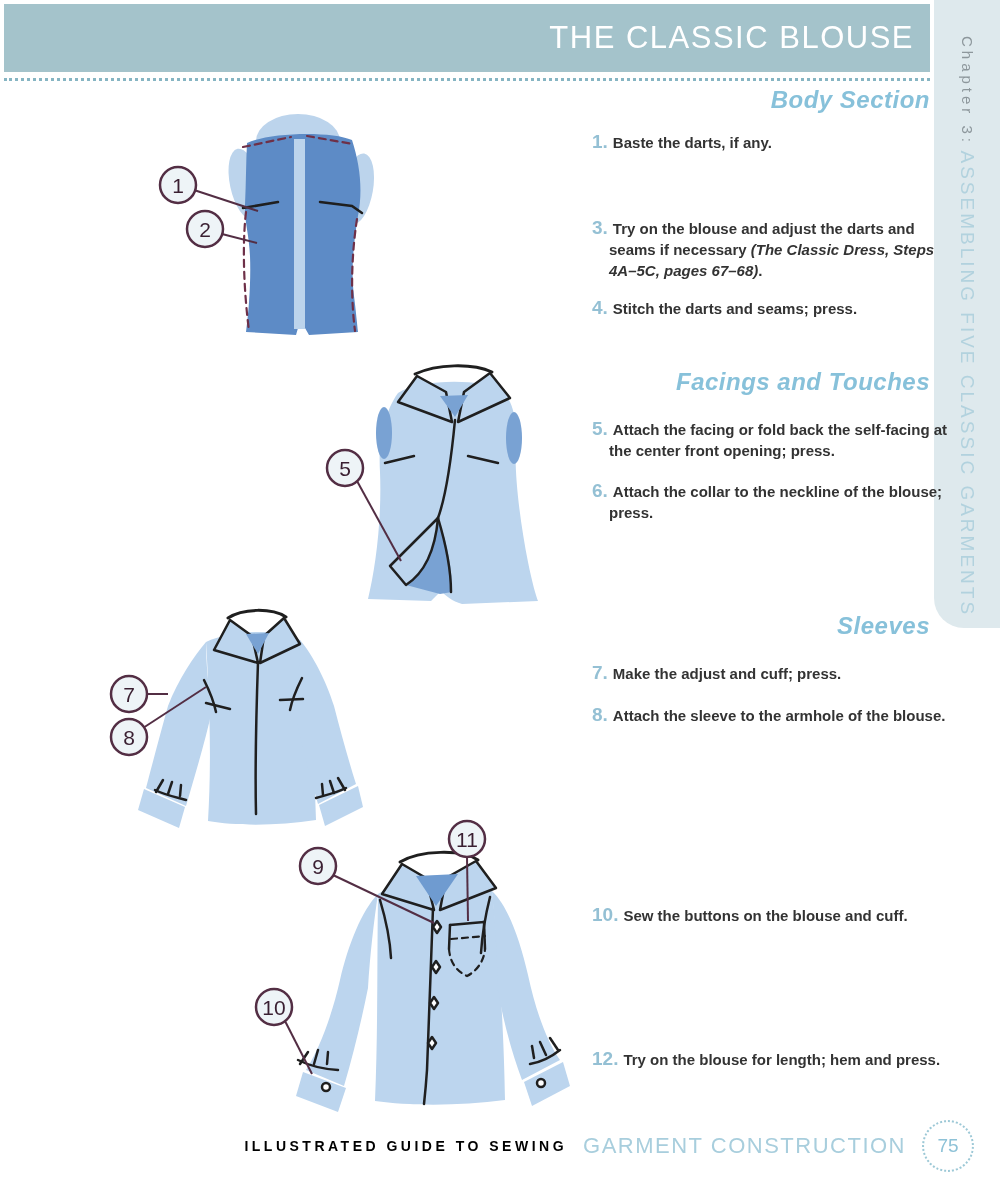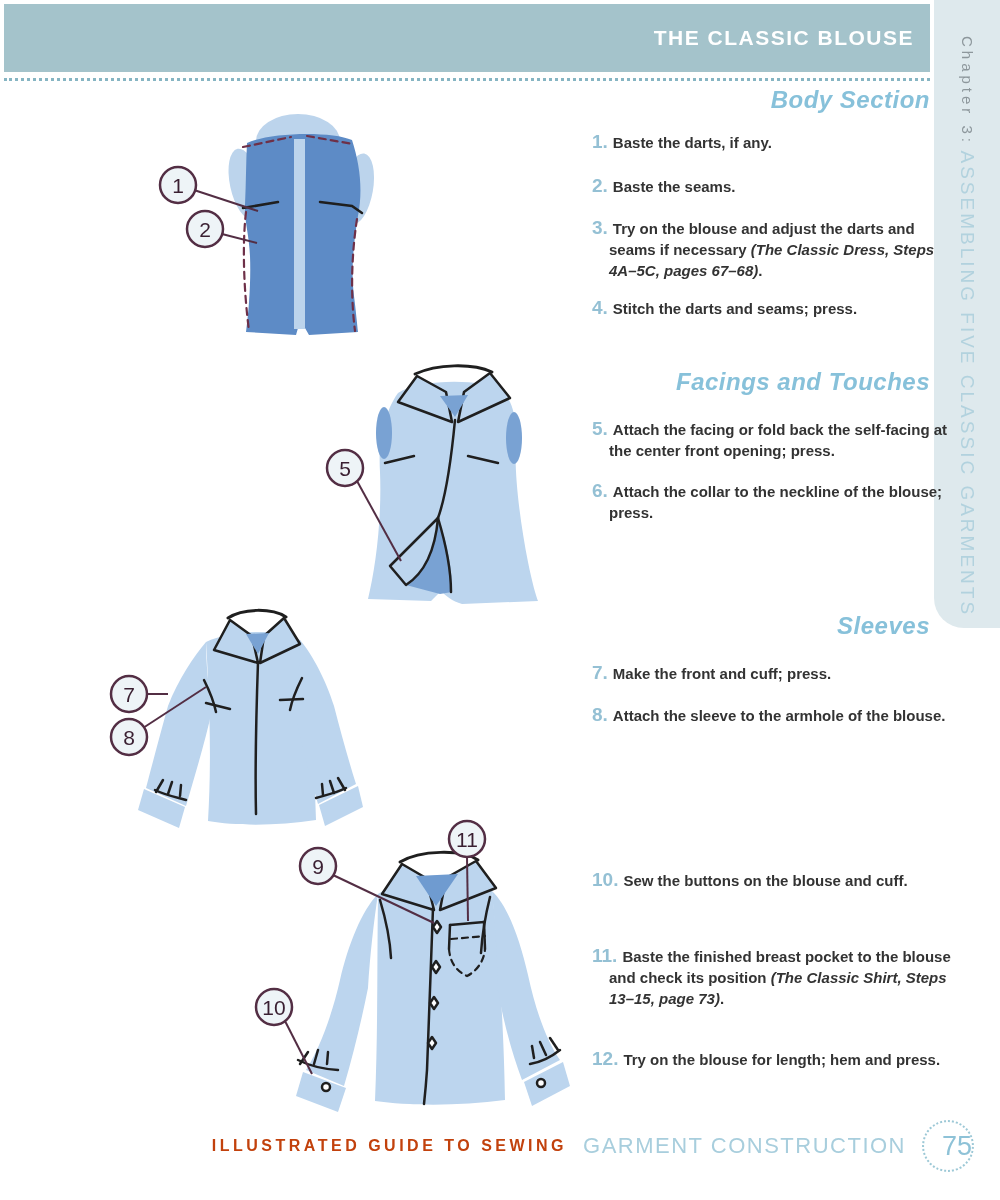--- a/index.html
+++ b/index.html
@@ -1,43 +1,43 @@
 <!DOCTYPE html>
 <html><head>
 <meta charset="utf-8">
 <style>
   html,body{margin:0;padding:0;background:#ffffff;}
   .page{position:relative;width:1000px;height:1200px;background:#ffffff;overflow:hidden;
         font-family:"Liberation Sans",sans-serif;}
   
   .band{position:absolute;left:4px;top:4px;width:926px;height:68px;background:#a4c3cb;
         display:flex;align-items:center;justify-content:flex-end;padding-right:16px;box-sizing:border-box;}
-  .band-title{color:#ffffff;font-size:21px;font-weight:700;letter-spacing:1.5px;}
+  .band-title{color:#ffffff;font-size:31px;font-weight:400;letter-spacing:1.5px;}
   .dotted{position:absolute;left:4px;top:78px;width:926px;height:0;border-top:3px dotted #86b5c3;}
   
   .sidebar{position:absolute;left:934px;top:0;width:66px;height:628px;background:#dee9ed;
            border-radius:0 0 0 30px;display:flex;justify-content:center;}
   .side-text{writing-mode:vertical-lr;padding-top:36px;white-space:nowrap;}
   .side-prefix{font-size:15px;color:#8d979c;letter-spacing:4px;}
   .side-title{font-size:19px;color:#b2d2de;letter-spacing:3px;}
   
   .sec{position:absolute;right:70px;margin:0;font-size:24px;font-style:italic;font-weight:700;
        color:#87c1da;letter-spacing:0.5px;}
   
   .step{position:absolute;left:592px;width:342px;font-size:15px;line-height:21px;color:#333333;
         padding-left:17px;text-indent:-17px;font-weight:bold;}
   .num{color:#94c0d4;font-size:19px;line-height:1;margin-right:5px;}
   .ref{font-style:italic;}
   
   .footer{position:absolute;top:1120px;left:0;right:26px;display:flex;align-items:center;
           justify-content:flex-end;gap:16px;}
-  .f-series{font-size:16px;color:#c2410c;letter-spacing:3.5px;font-weight:700;}
+  .f-series{font-size:14px;color:#000000;letter-spacing:3.5px;font-weight:700;}
   .f-book{font-size:22px;color:#a8cedd;letter-spacing:1.5px;}
   .f-page{width:48px;height:48px;border:2px dotted #9cc8d6;border-radius:50%;display:flex;
-          align-items:center;justify-content:flex-end;font-size:27px;color:#8ec2d7;}
+          align-items:center;justify-content:center;font-size:19px;color:#8ec2d7;}
   
   .art{position:absolute;left:0;top:0;}
   .dash{stroke:#6e3048;stroke-width:2.2;fill:none;stroke-dasharray:7 5;stroke-linecap:round;}
   .dashb{stroke:#1f1f1f;stroke-width:2.2;fill:none;stroke-dasharray:6 5;stroke-linecap:round;}
   .blk{stroke:#1f1f1f;stroke-width:2.5;fill:none;stroke-linecap:round;}
   .blk3{stroke:#1f1f1f;stroke-width:3;fill:none;stroke-linecap:round;stroke-linejoin:round;}
   .blkf{stroke:#1f1f1f;stroke-width:2.5;stroke-linejoin:round;}
   .lead{stroke:#532e44;stroke-width:2;fill:none;}
   .cc{fill:#eef4f7;stroke:#532e44;stroke-width:2.5;}
   .cnum{font-family:"Liberation Sans",sans-serif;font-size:21px;fill:#3a1f31;text-anchor:middle;}
@@ -57,32 +57,30 @@
       <span class="side-prefix">Chapter 3:</span>
       <span class="side-title">ASSEMBLING FIVE CLASSIC GARMENTS</span>
     </div>
   </aside>
 
   <h2 class="sec" style="top:86px">Body Section</h2>
   <h2 class="sec" style="top:368px">Facings and Touches</h2>
   <h2 class="sec" style="top:612px">Sleeves</h2>
 
   <div class="step" style="top:132px"><span class="num">1.</span><span>Baste the darts, if any.</span></div>
-  <div class="step" style="top:176px"><span class="num">2.</span><span>Baste the seams.</span></div>
   <div class="step" style="top:218px"><span class="num">3.</span><span>Try on the blouse and adjust the darts and seams if necessary </span><span class="ref">(The Classic Dress, Steps 4A–5C, pages 67–68)</span><span>.</span></div>
   <div class="step" style="top:298px"><span class="num">4.</span><span>Stitch the darts and seams; press.</span></div>
 
   <div class="step" style="top:419px"><span class="num">5.</span><span>Attach the facing or fold back the self-facing at the center front opening; press.</span></div>
   <div class="step" style="top:481px"><span class="num">6.</span><span>Attach the collar to the neckline of the blouse; press.</span></div>
 
-  <div class="step" style="top:663px"><span class="num">7.</span><span>Make the front and cuff; press.</span></div>
+  <div class="step" style="top:663px"><span class="num">7.</span><span>Make the adjust and cuff; press.</span></div>
   <div class="step" style="top:705px"><span class="num">8.</span><span>Attach the sleeve to the armhole of the blouse.</span></div>
 
-  <div class="step" style="top:870px"><span class="num">10.</span><span>Sew the buttons on the blouse and cuff.</span></div>
-  <div class="step" style="top:946px"><span class="num">11.</span><span>Baste the finished breast pocket to the blouse and check its position </span><span class="ref">(The Classic Shirt, Steps 13–15, page 73)</span><span>.</span></div>
+  <div class="step" style="top:905px"><span class="num">10.</span><span>Sew the buttons on the blouse and cuff.</span></div>
   <div class="step" style="top:1049px"><span class="num">12.</span><span>Try on the blouse for length; hem and press.</span></div>
 
   <svg class="art" width="1000" height="1200" viewBox="0 0 1000 1200">
 
     <g>
       <ellipse cx="298" cy="141" rx="42" ry="27" fill="#bcd4ec"></ellipse>
       <ellipse cx="245" cy="184" rx="15" ry="36" fill="#bcd4ec" transform="rotate(-12 245 184)"></ellipse>
       <ellipse cx="358" cy="189" rx="15" ry="36" fill="#bcd4ec" transform="rotate(10 358 189)"></ellipse>
       <path d="M247 143 C270 132 332 131 352 140 C360 165 363 190 358 216 C353 246 351 272 354 296 C356 312 357 323 358 332 L309 335 L305 328 L298 328 L296 335 L246 332 C249 310 251 281 250 256 C249 233 244 220 245 205 C246 183 246 162 247 143 Z" fill="#5d8bc6"></path>
       <rect x="294" y="139" width="11" height="190" fill="#bcd4ec"></rect>

